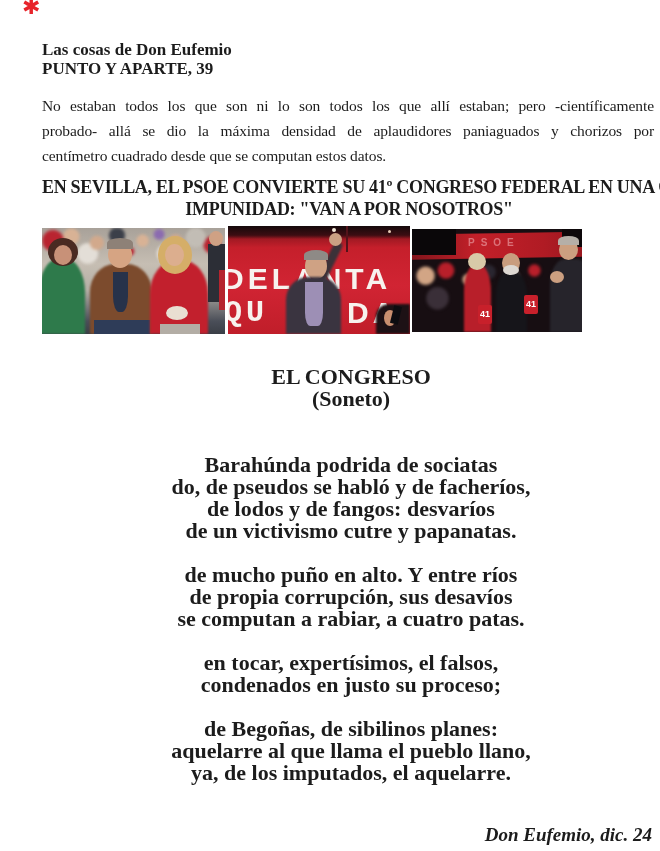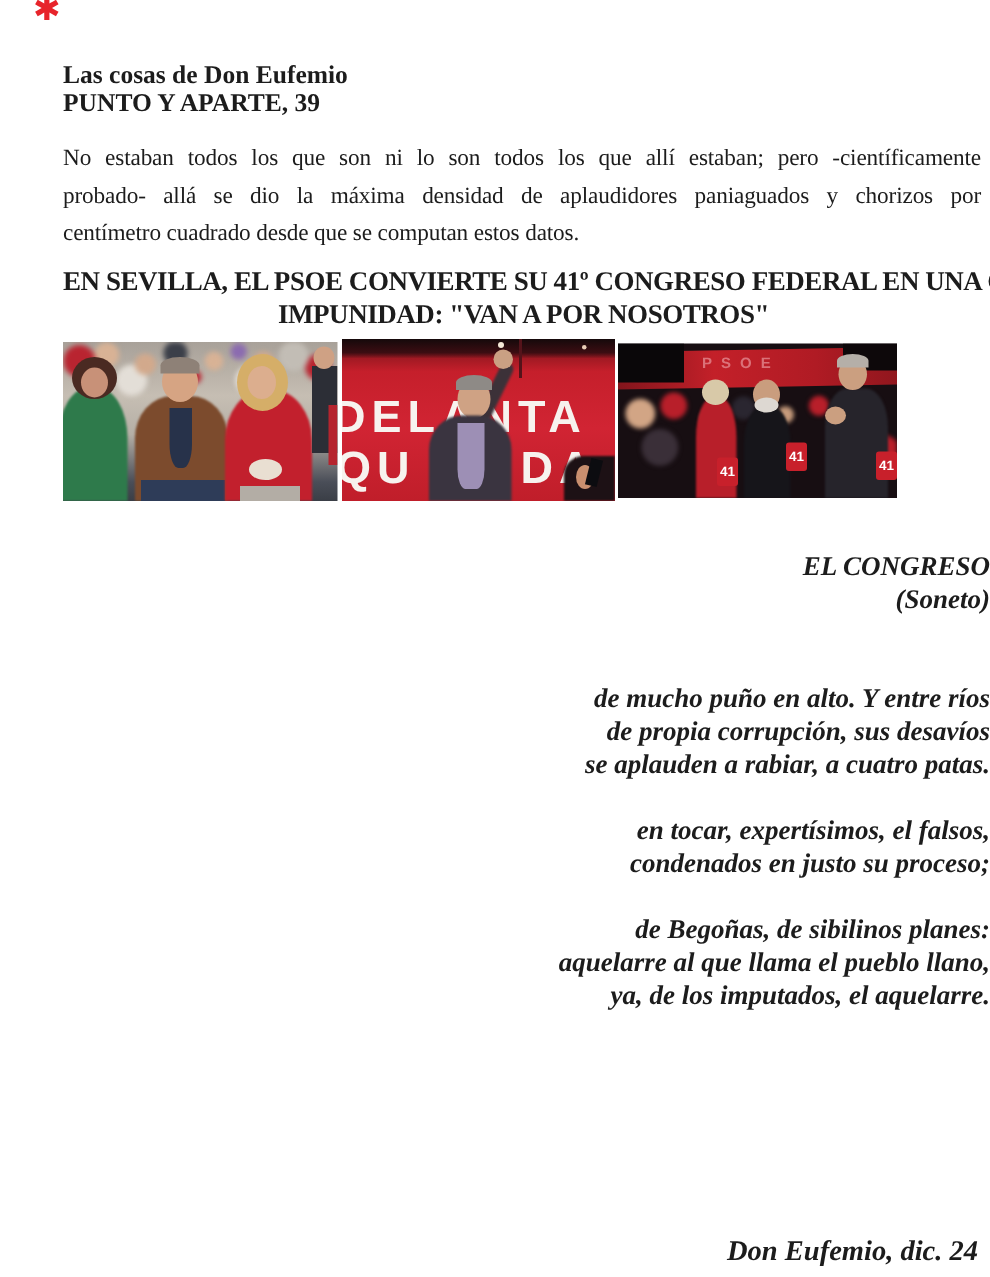--- a/index.html
+++ b/index.html
@@ -36,39 +36,39 @@
       radial-gradient(circle at 48% 22%,#b92430 0 3%,transparent 4%),
       radial-gradient(circle at 25% 24%,#e3ded7 0 6%,transparent 7%),
       radial-gradient(circle at 68% 24%,#e3ded7 0 6%,transparent 7%);}
   .b{border-radius:50%;}
   .soft{filter:blur(0.8px);}
 
   .ph2{left:228px;top:226px;width:182px;height:108px;
        background:linear-gradient(180deg,#5e1014 0%,#931720 9%,#c51f2b 20%,#d12433 55%,#c01e2a 100%);}
   .ph2 .word{font-family:"Liberation Sans",sans-serif;font-weight:bold;color:#f7f2ee;
              font-size:30px;letter-spacing:4px;line-height:30px;white-space:nowrap;}
-  .ph3{left:412px;top:229px;width:186px;height:103px;background:#170e12;}
+  .ph3{left:412px;top:229px;width:170px;height:103px;background:#170e12;}
   .ph3::before{content:"";position:absolute;left:0;top:28px;right:0;bottom:0;filter:blur(1.4px);
     background-image:
       radial-gradient(circle at 8% 25%,#d2a585 0 5%,transparent 6%),
       radial-gradient(circle at 20% 18%,#b81f2a 0 5%,transparent 6%),
       radial-gradient(circle at 33% 30%,#d2a585 0 4%,transparent 5%),
       radial-gradient(circle at 45% 20%,#2a2630 0 6%,transparent 7%),
       radial-gradient(circle at 60% 26%,#c59a7b 0 4%,transparent 5%),
       radial-gradient(circle at 72% 18%,#b81f2a 0 4%,transparent 5%),
       radial-gradient(circle at 88% 24%,#d2a585 0 4%,transparent 5%),
       radial-gradient(circle at 15% 55%,#3a2f38 0 7%,transparent 8%),
       radial-gradient(circle at 95% 60%,#b81f2a 0 6%,transparent 7%);}
   .badge41{width:14px;height:19px;background:#c8202b;color:#fff;
            font-family:"Liberation Sans",sans-serif;font-weight:bold;font-size:9px;
            text-align:center;line-height:19px;border-radius:2px;}
 
   
-  .poem{position:absolute;left:42px;right:0;top:366px;text-align:right;
-        font-weight:bold;font-style:italic;font-size:18px;line-height:22px;}
+  .poem{position:absolute;left:42px;right:0;top:366px;text-align:center;
+        font-weight:bold;font-size:22px;line-height:22px;}
   .stanza{margin-top:22px;}
   .gap{height:22px;}
   .signature{position:absolute;right:8px;top:824px;font-weight:bold;font-style:italic;
              font-size:19px;}
 </style>
 </head>
 <body>
 
 <div class="page">
 
@@ -112,21 +112,21 @@
     <div class="b" style="left:167px;top:3px;width:14px;height:15px;background:#cfa184;"></div>
     <div style="left:177px;top:42px;width:6px;height:40px;background:#b5242e;"></div>
   </div>
 
   <div class="photo ph2">
     <div style="left:0;top:0;width:182px;height:13px;background:linear-gradient(180deg,#15090b 0%,#3c0d12 70%,transparent 100%);"></div>
     <div class="b" style="left:104px;top:2px;width:4px;height:4px;background:#f4e9d8;"></div>
     <div class="b" style="left:160px;top:4px;width:3px;height:3px;background:#e8cdb6;"></div>
     <div style="left:118px;top:0;width:2px;height:26px;background:#54131a;"></div>
     <div class="word" style="left:-6px;top:38px;">DELANTA</div>
-    <div class="word" style="left:-4px;top:72px;">QU</div>
+    <div class="word" style="left:-4px;top:72px;font-family:Liberation Mono, monospace;">QU</div>
     <div class="word" style="left:119px;top:72px;">DA</div>
 
     <div class="soft" style="left:97px;top:14px;width:9px;height:46px;background:#3c3138;transform:rotate(26deg);border-radius:4px;"></div>
     <div class="b" style="left:101px;top:7px;width:13px;height:13px;background:#caa083;"></div>
     <div class="b" style="left:77px;top:27px;width:22px;height:26px;background:#cfa284;"></div>
     <div style="left:76px;top:24px;width:24px;height:10px;background:#8e8a86;border-radius:50% 50% 0 0;"></div>
     <div class="soft" style="left:58px;top:51px;width:55px;height:57px;background:#3a3440;border-radius:40% 40% 0 0;"></div>
     <div style="left:77px;top:56px;width:18px;height:44px;background:#9d8fb5;border-radius:0 0 30% 30%;"></div>
 
     <div class="soft" style="left:148px;top:78px;width:34px;height:30px;background:#1d1115;border-radius:40% 0 0 0;"></div>
@@ -153,23 +153,29 @@
     <div class="badge41" style="left:66px;top:76px;">41</div>
     <div class="badge41" style="left:112px;top:66px;">41</div>
     <div class="badge41" style="left:172px;top:72px;">41</div>
   </div>
 
   <div class="poem">
     <div>EL CONGRESO</div>
     <div>(Soneto)</div>
     <div class="gap"></div>
     <div class="stanza">
+      <div>Barahúnda podrida de sociatas</div>
+      <div>do, de pseudos se habló y de facheríos,</div>
+      <div>de lodos y de fangos: desvaríos</div>
+      <div>de un victivismo cutre y papanatas.</div>
+    </div>
+    <div class="stanza">
       <div>de mucho puño en alto. Y entre ríos</div>
       <div>de propia corrupción, sus desavíos</div>
-      <div>se aplauden a rabiar, a cuatro patas.</div>
+      <div>se computan a rabiar, a cuatro patas.</div>
     </div>
     <div class="stanza">
       <div>en tocar, expertísimos, el falsos,</div>
       <div>condenados en justo su proceso;</div>
     </div>
     <div class="stanza">
       <div>de Begoñas, de sibilinos planes:</div>
       <div>aquelarre al que llama el pueblo llano,</div>
       <div>ya, de los imputados, el aquelarre.</div>
     </div>

